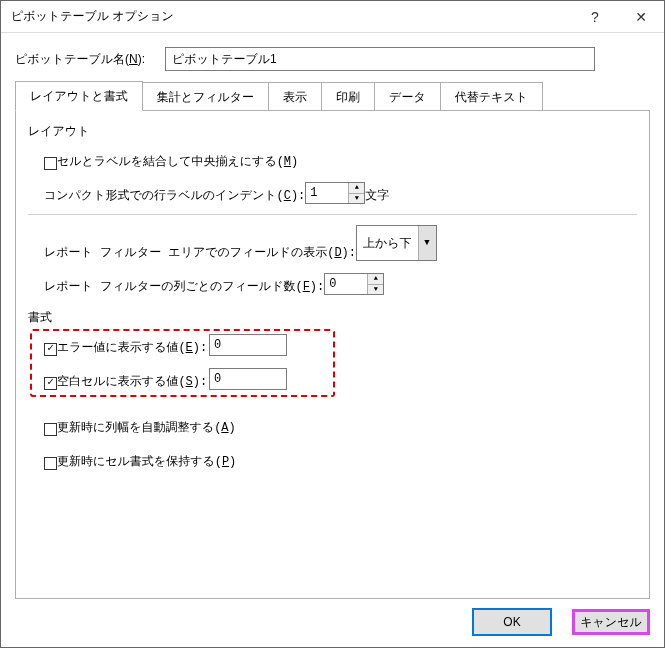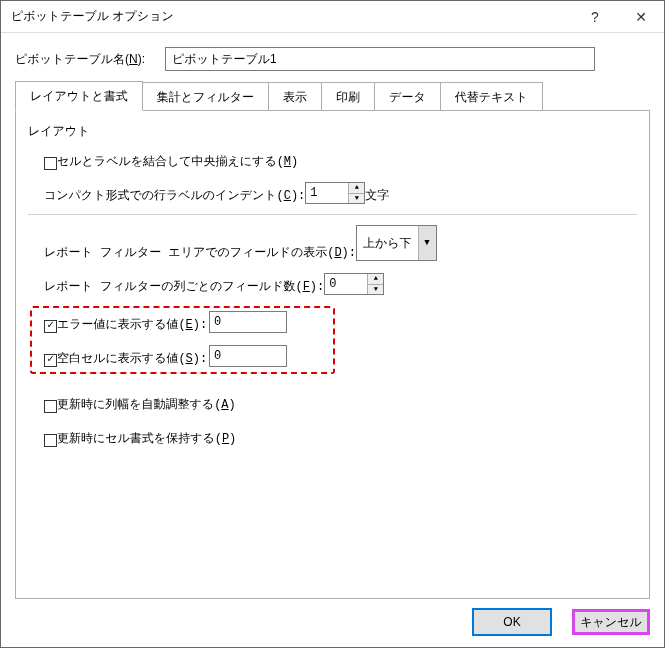--- a/index.html
+++ b/index.html
@@ -300,20 +300,21 @@
             <div class="spinner">
               <div>▲</div>
               <div>▼</div>
             </div>
           </div>
         </div>
       </div>
 
       <div style="height:14px"></div>
 
+      <div class="section-label">書式</div>
 
       <div style="position:relative;">
         <div class="highlight-box" style="left:2px; top:-3px; width:305px; height:68px;"></div>
 
         <div class="indent">
           <div class="row">
             <span class="chk checked"></span>
             <span style="min-width:152px;">
               <span>エラー値に表示する値(</span><span class="u">E</span><span>):</span>
             </span>

